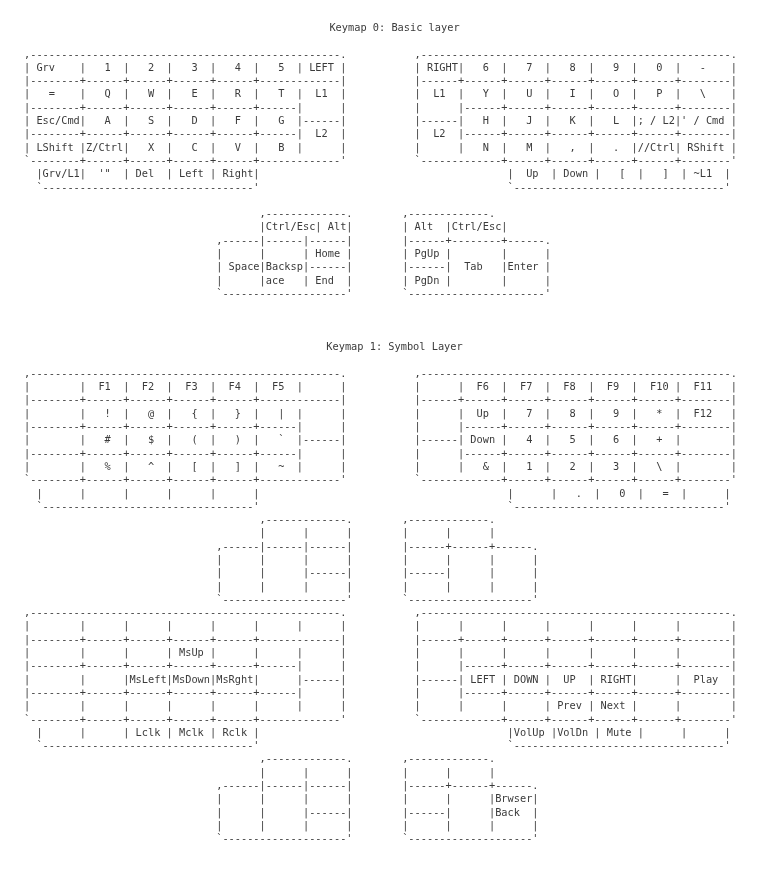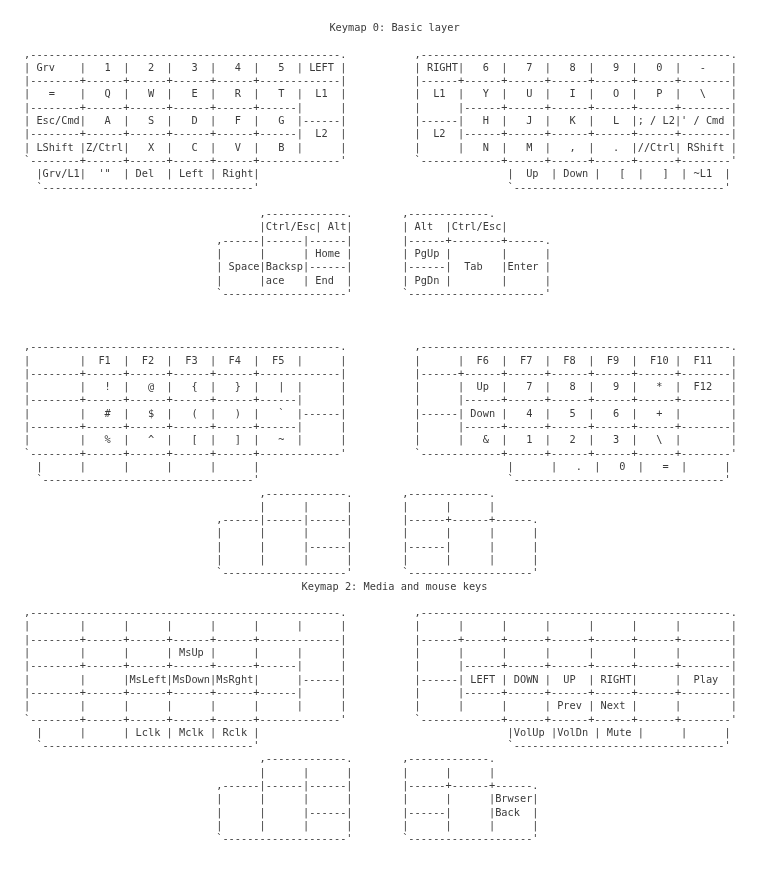--- a/index.html
+++ b/index.html
@@ -64,20 +64,21 @@
                                       ,-------------.        ,-------------.
                                       |Ctrl/Esc| Alt|        | Alt  |Ctrl/Esc|
                                ,------|------|------|        |------+--------+------.
                                |      |      | Home |        | PgUp |        |      |
                                | Space|Backsp|------|        |------|  Tab   |Enter |
                                |      |ace   | End  |        | PgDn |        |      |
                                `--------------------'        `----------------------'</pre>
   </section>
 
   <section class="keymap-section" id="section-keymap-1">
+    <div class="km-title">Keymap 1: Symbol Layer</div>
     <pre class="km-art">,--------------------------------------------------.           ,--------------------------------------------------.
 |        |  F1  |  F2  |  F3  |  F4  |  F5  |      |           |      |  F6  |  F7  |  F8  |  F9  |  F10 |  F11   |
 |--------+------+------+------+------+-------------|           |------+------+------+------+------+------+--------|
 |        |   !  |   @  |   {  |   }  |   |  |      |           |      |  Up  |   7  |   8  |   9  |   *  |  F12   |
 |--------+------+------+------+------+------|      |           |      |------+------+------+------+------+--------|
 |        |   #  |   $  |   (  |   )  |   `  |------|           |------| Down |   4  |   5  |   6  |   +  |        |
 |--------+------+------+------+------+------|      |           |      |------+------+------+------+------+--------|
 |        |   %  |   ^  |   [  |   ]  |   ~  |      |           |      |   &amp;  |   1  |   2  |   3  |   \  |        |
 `--------+------+------+------+------+-------------'           `-------------+------+------+------+------+--------'
   |      |      |      |      |      |                                        |      |   .  |   0  |   =  |      |
@@ -85,21 +86,20 @@
                                       ,-------------.        ,-------------.
                                       |      |      |        |      |      |
                                ,------|------|------|        |------+------+------.
                                |      |      |      |        |      |      |      |
                                |      |      |------|        |------|      |      |
                                |      |      |      |        |      |      |      |
                                `--------------------'        `--------------------'</pre>
   </section>
 
   <section class="keymap-section" id="section-keymap-2">
-    <div class="km-title">Keymap 2: Media and mouse keys</div>
     <pre class="km-art">,--------------------------------------------------.           ,--------------------------------------------------.
 |        |      |      |      |      |      |      |           |      |      |      |      |      |      |        |
 |--------+------+------+------+------+-------------|           |------+------+------+------+------+------+--------|
 |        |      |      | MsUp |      |      |      |           |      |      |      |      |      |      |        |
 |--------+------+------+------+------+------|      |           |      |------+------+------+------+------+--------|
 |        |      |MsLeft|MsDown|MsRght|      |------|           |------| LEFT | DOWN |  UP  | RIGHT|      |  Play  |
 |--------+------+------+------+------+------|      |           |      |------+------+------+------+------+--------|
 |        |      |      |      |      |      |      |           |      |      |      | Prev | Next |      |        |
 `--------+------+------+------+------+-------------'           `-------------+------+------+------+------+--------'
   |      |      | Lclk | Mclk | Rclk |                                        |VolUp |VolDn | Mute |      |      |

